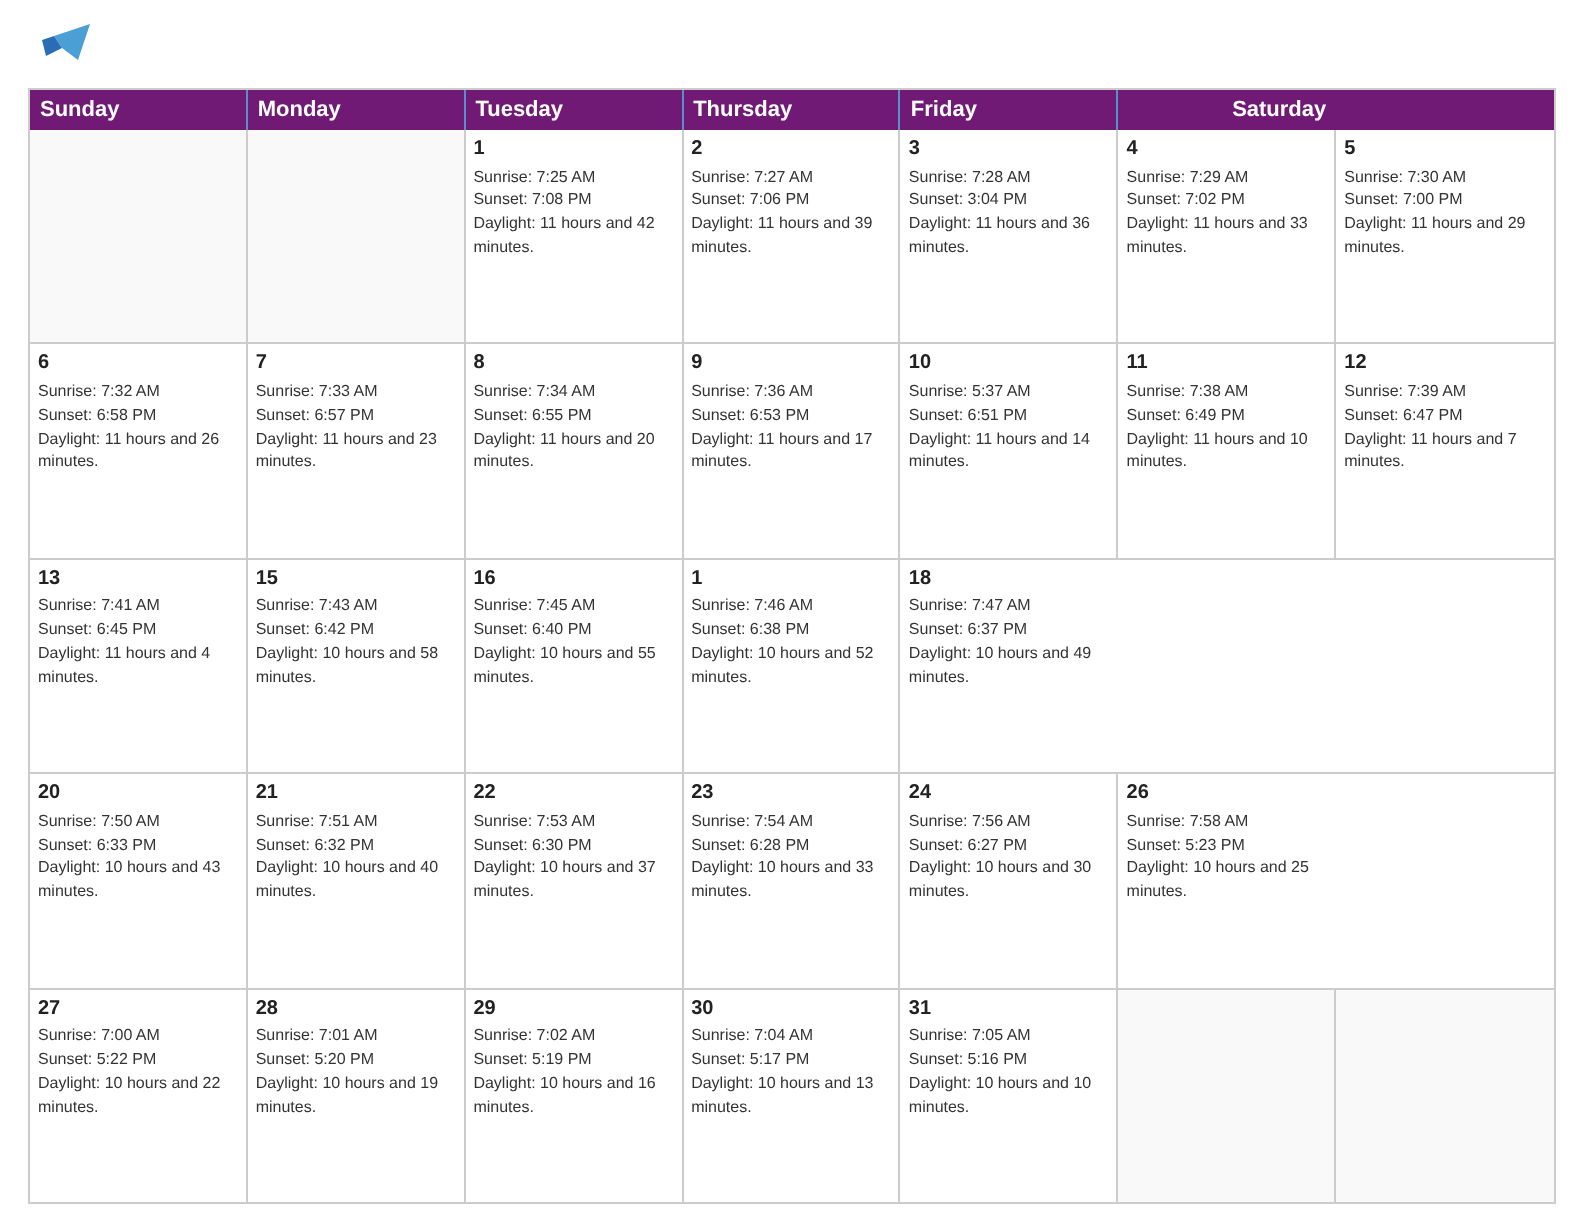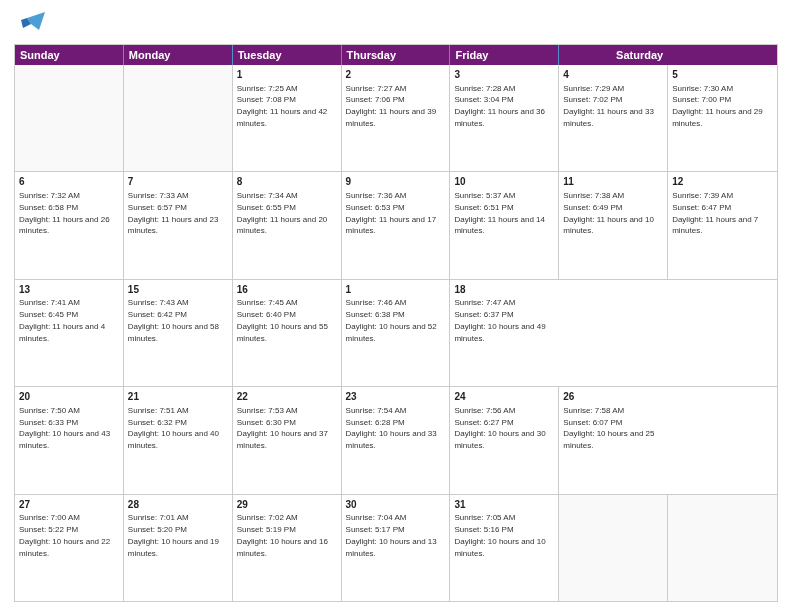--- a/index.html
+++ b/index.html
@@ -153,21 +153,21 @@
           <div class="cal-cell"><span class="day-num">16</span><span class="sun-info">Sunrise: 7:45 AM</span><br><span class="sun-info">Sunset: 6:40 PM</span><br><span class="sun-info">Daylight: 10 hours and 55 minutes.</span></div>
           <div class="cal-cell"><span class="day-num">1</span><span class="sun-info">Sunrise: 7:46 AM</span><br><span class="sun-info">Sunset: 6:38 PM</span><br><span class="sun-info">Daylight: 10 hours and 52 minutes.</span></div>
           <div class="cal-cell"><span class="day-num">18</span><span class="sun-info">Sunrise: 7:47 AM</span><br><span class="sun-info">Sunset: 6:37 PM</span><br><span class="sun-info">Daylight: 10 hours and 49 minutes.</span></div>
         </div>
         <div class="cal-row">
           <div class="cal-cell"><span class="day-num">20</span><span class="sun-info">Sunrise: 7:50 AM</span><br><span class="sun-info">Sunset: 6:33 PM</span><br><span class="sun-info">Daylight: 10 hours and 43 minutes.</span></div>
           <div class="cal-cell"><span class="day-num">21</span><span class="sun-info">Sunrise: 7:51 AM</span><br><span class="sun-info">Sunset: 6:32 PM</span><br><span class="sun-info">Daylight: 10 hours and 40 minutes.</span></div>
           <div class="cal-cell"><span class="day-num">22</span><span class="sun-info">Sunrise: 7:53 AM</span><br><span class="sun-info">Sunset: 6:30 PM</span><br><span class="sun-info">Daylight: 10 hours and 37 minutes.</span></div>
           <div class="cal-cell"><span class="day-num">23</span><span class="sun-info">Sunrise: 7:54 AM</span><br><span class="sun-info">Sunset: 6:28 PM</span><br><span class="sun-info">Daylight: 10 hours and 33 minutes.</span></div>
           <div class="cal-cell"><span class="day-num">24</span><span class="sun-info">Sunrise: 7:56 AM</span><br><span class="sun-info">Sunset: 6:27 PM</span><br><span class="sun-info">Daylight: 10 hours and 30 minutes.</span></div>
-          <div class="cal-cell"><span class="day-num">26</span><span class="sun-info">Sunrise: 7:58 AM</span><br><span class="sun-info">Sunset: 6:07 PM</span><br><span class="sun-info">Daylight: 10 hours and 25 minutes.</span></div>
+          <div class="cal-cell"><span class="day-num">26</span><span class="sun-info">Sunrise: 7:58 AM</span><br><span class="sun-info">Sunset: 5:23 PM</span><br><span class="sun-info">Daylight: 10 hours and 25 minutes.</span></div>
         </div>
         <div class="cal-row">
           <div class="cal-cell"><span class="day-num">27</span><span class="sun-info">Sunrise: 7:00 AM</span><br><span class="sun-info">Sunset: 5:22 PM</span><br><span class="sun-info">Daylight: 10 hours and 22 minutes.</span></div>
           <div class="cal-cell"><span class="day-num">28</span><span class="sun-info">Sunrise: 7:01 AM</span><br><span class="sun-info">Sunset: 5:20 PM</span><br><span class="sun-info">Daylight: 10 hours and 19 minutes.</span></div>
           <div class="cal-cell"><span class="day-num">29</span><span class="sun-info">Sunrise: 7:02 AM</span><br><span class="sun-info">Sunset: 5:19 PM</span><br><span class="sun-info">Daylight: 10 hours and 16 minutes.</span></div>
           <div class="cal-cell"><span class="day-num">30</span><span class="sun-info">Sunrise: 7:04 AM</span><br><span class="sun-info">Sunset: 5:17 PM</span><br><span class="sun-info">Daylight: 10 hours and 13 minutes.</span></div>
           <div class="cal-cell"><span class="day-num">31</span><span class="sun-info">Sunrise: 7:05 AM</span><br><span class="sun-info">Sunset: 5:16 PM</span><br><span class="sun-info">Daylight: 10 hours and 10 minutes.</span></div>
           <div class="cal-cell empty"></div>
           <div class="cal-cell empty"></div>
         </div>

